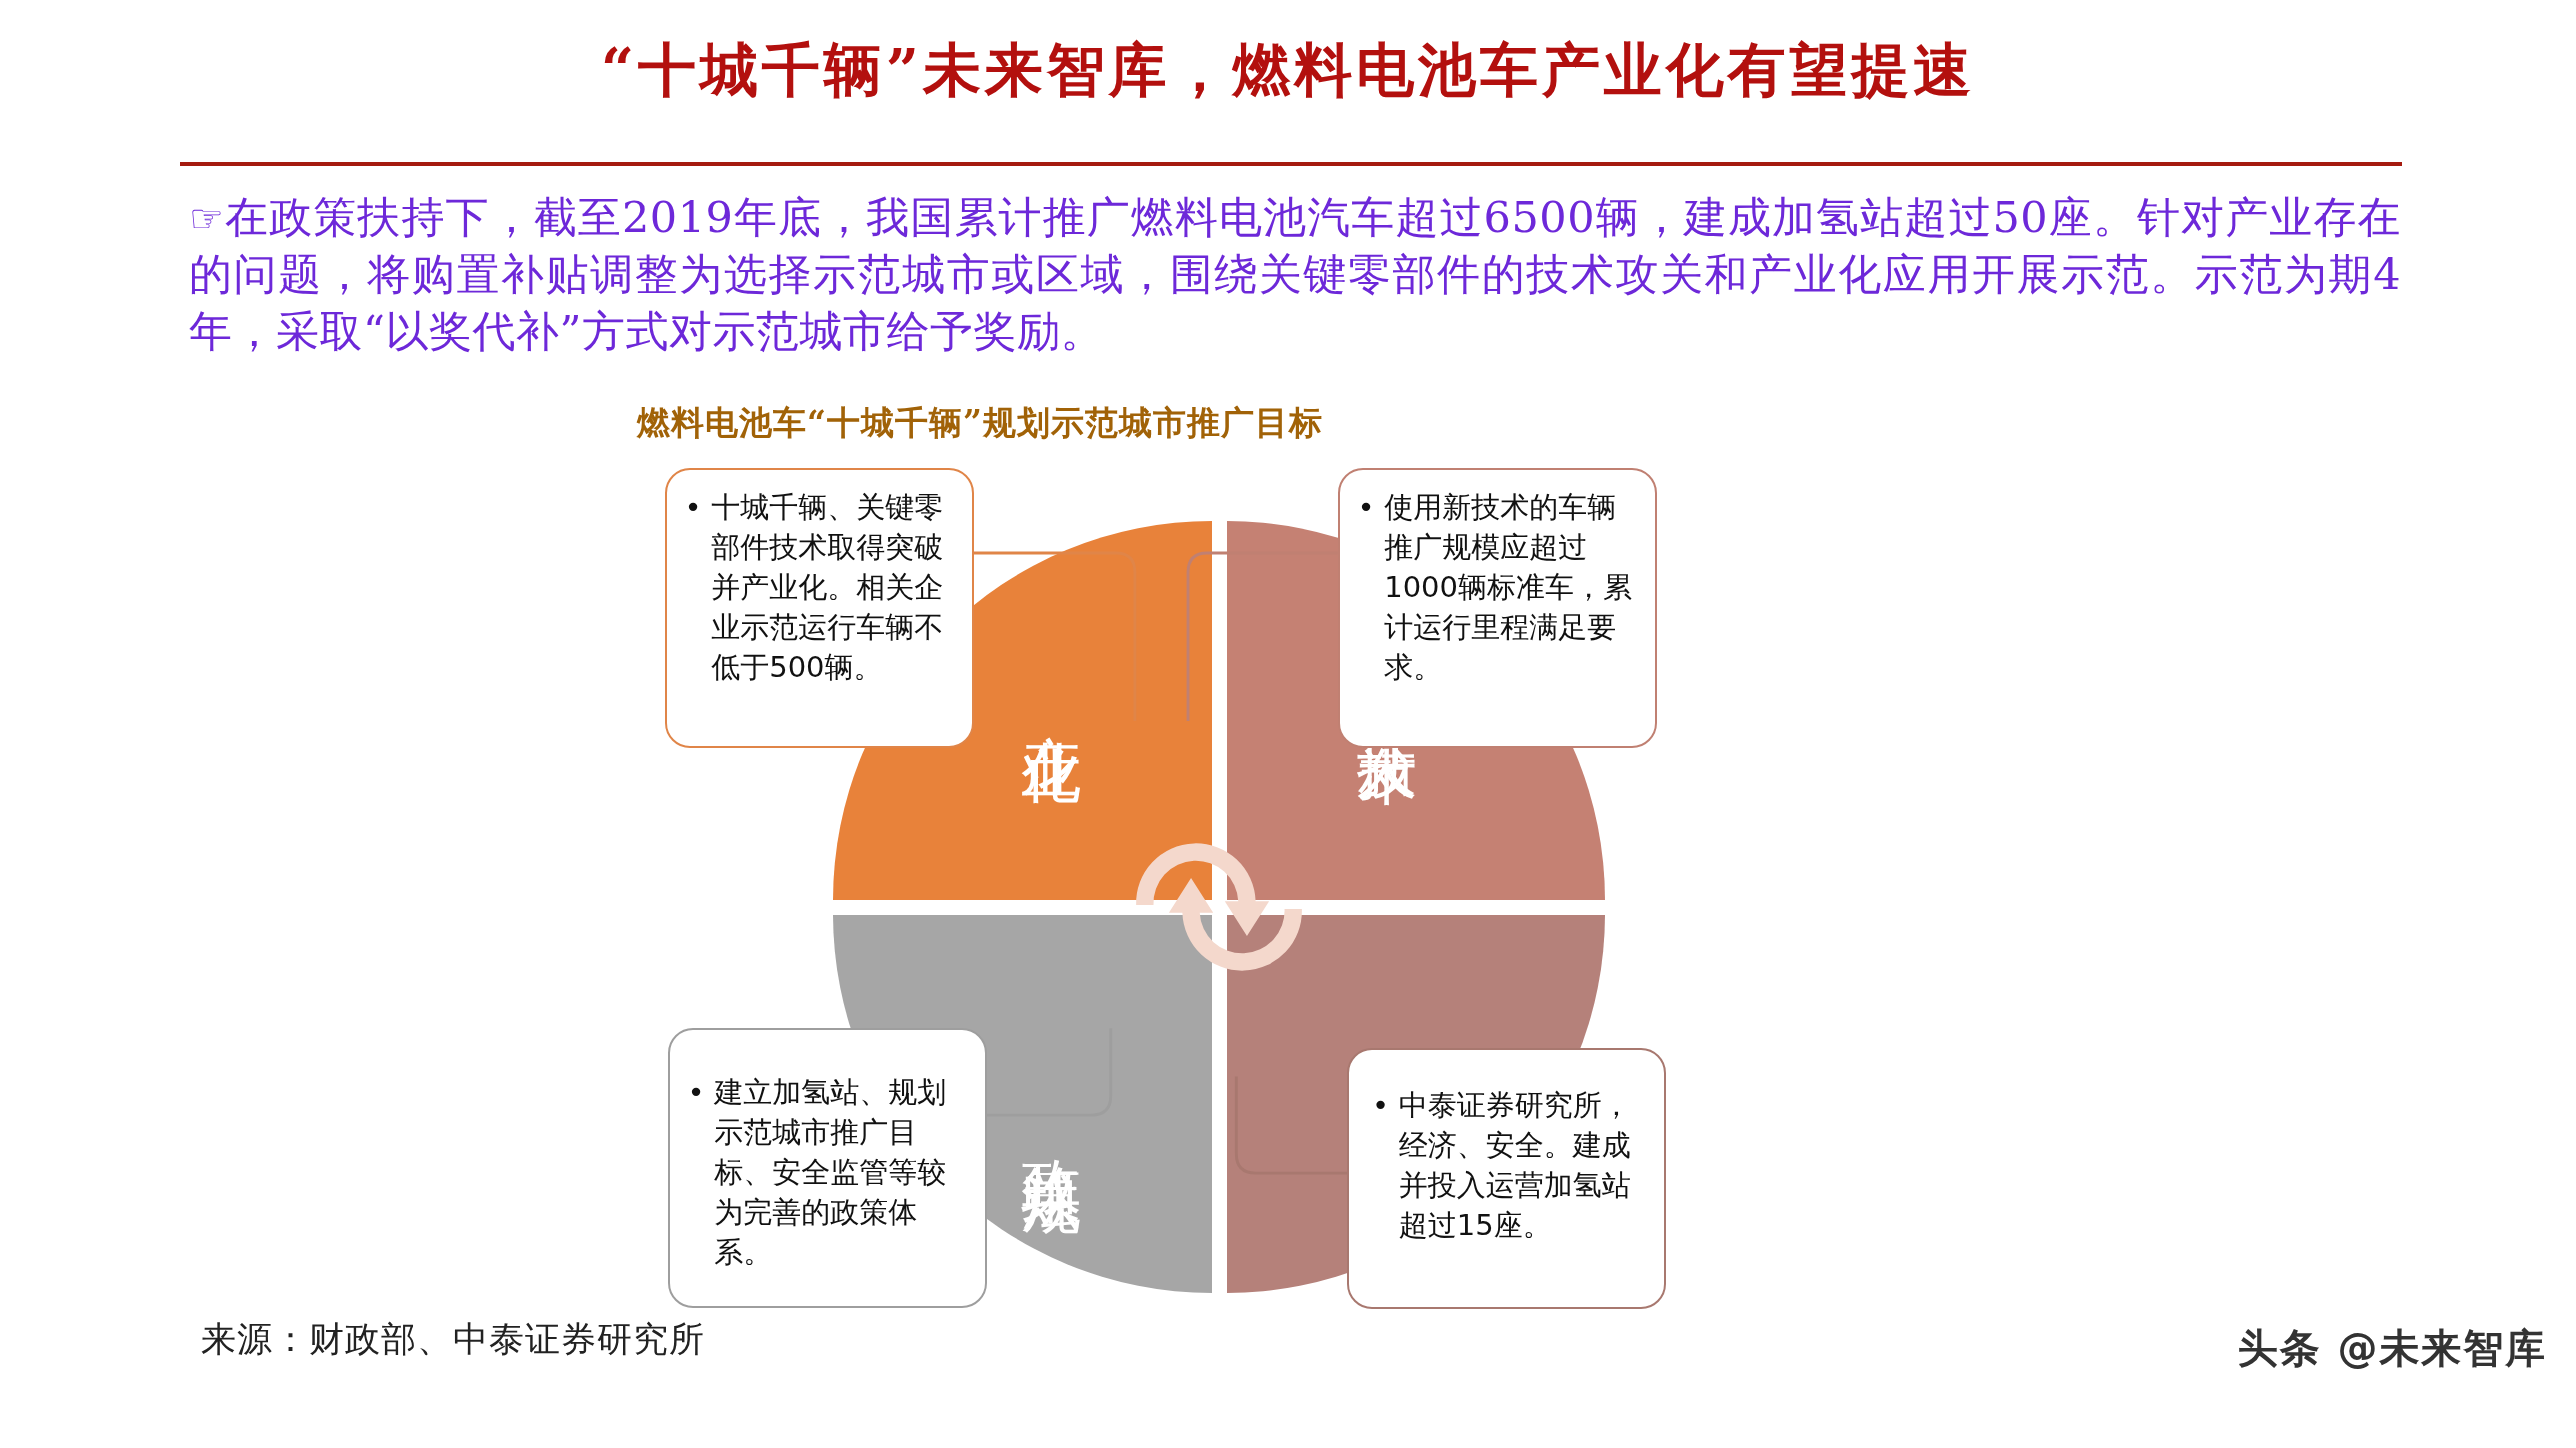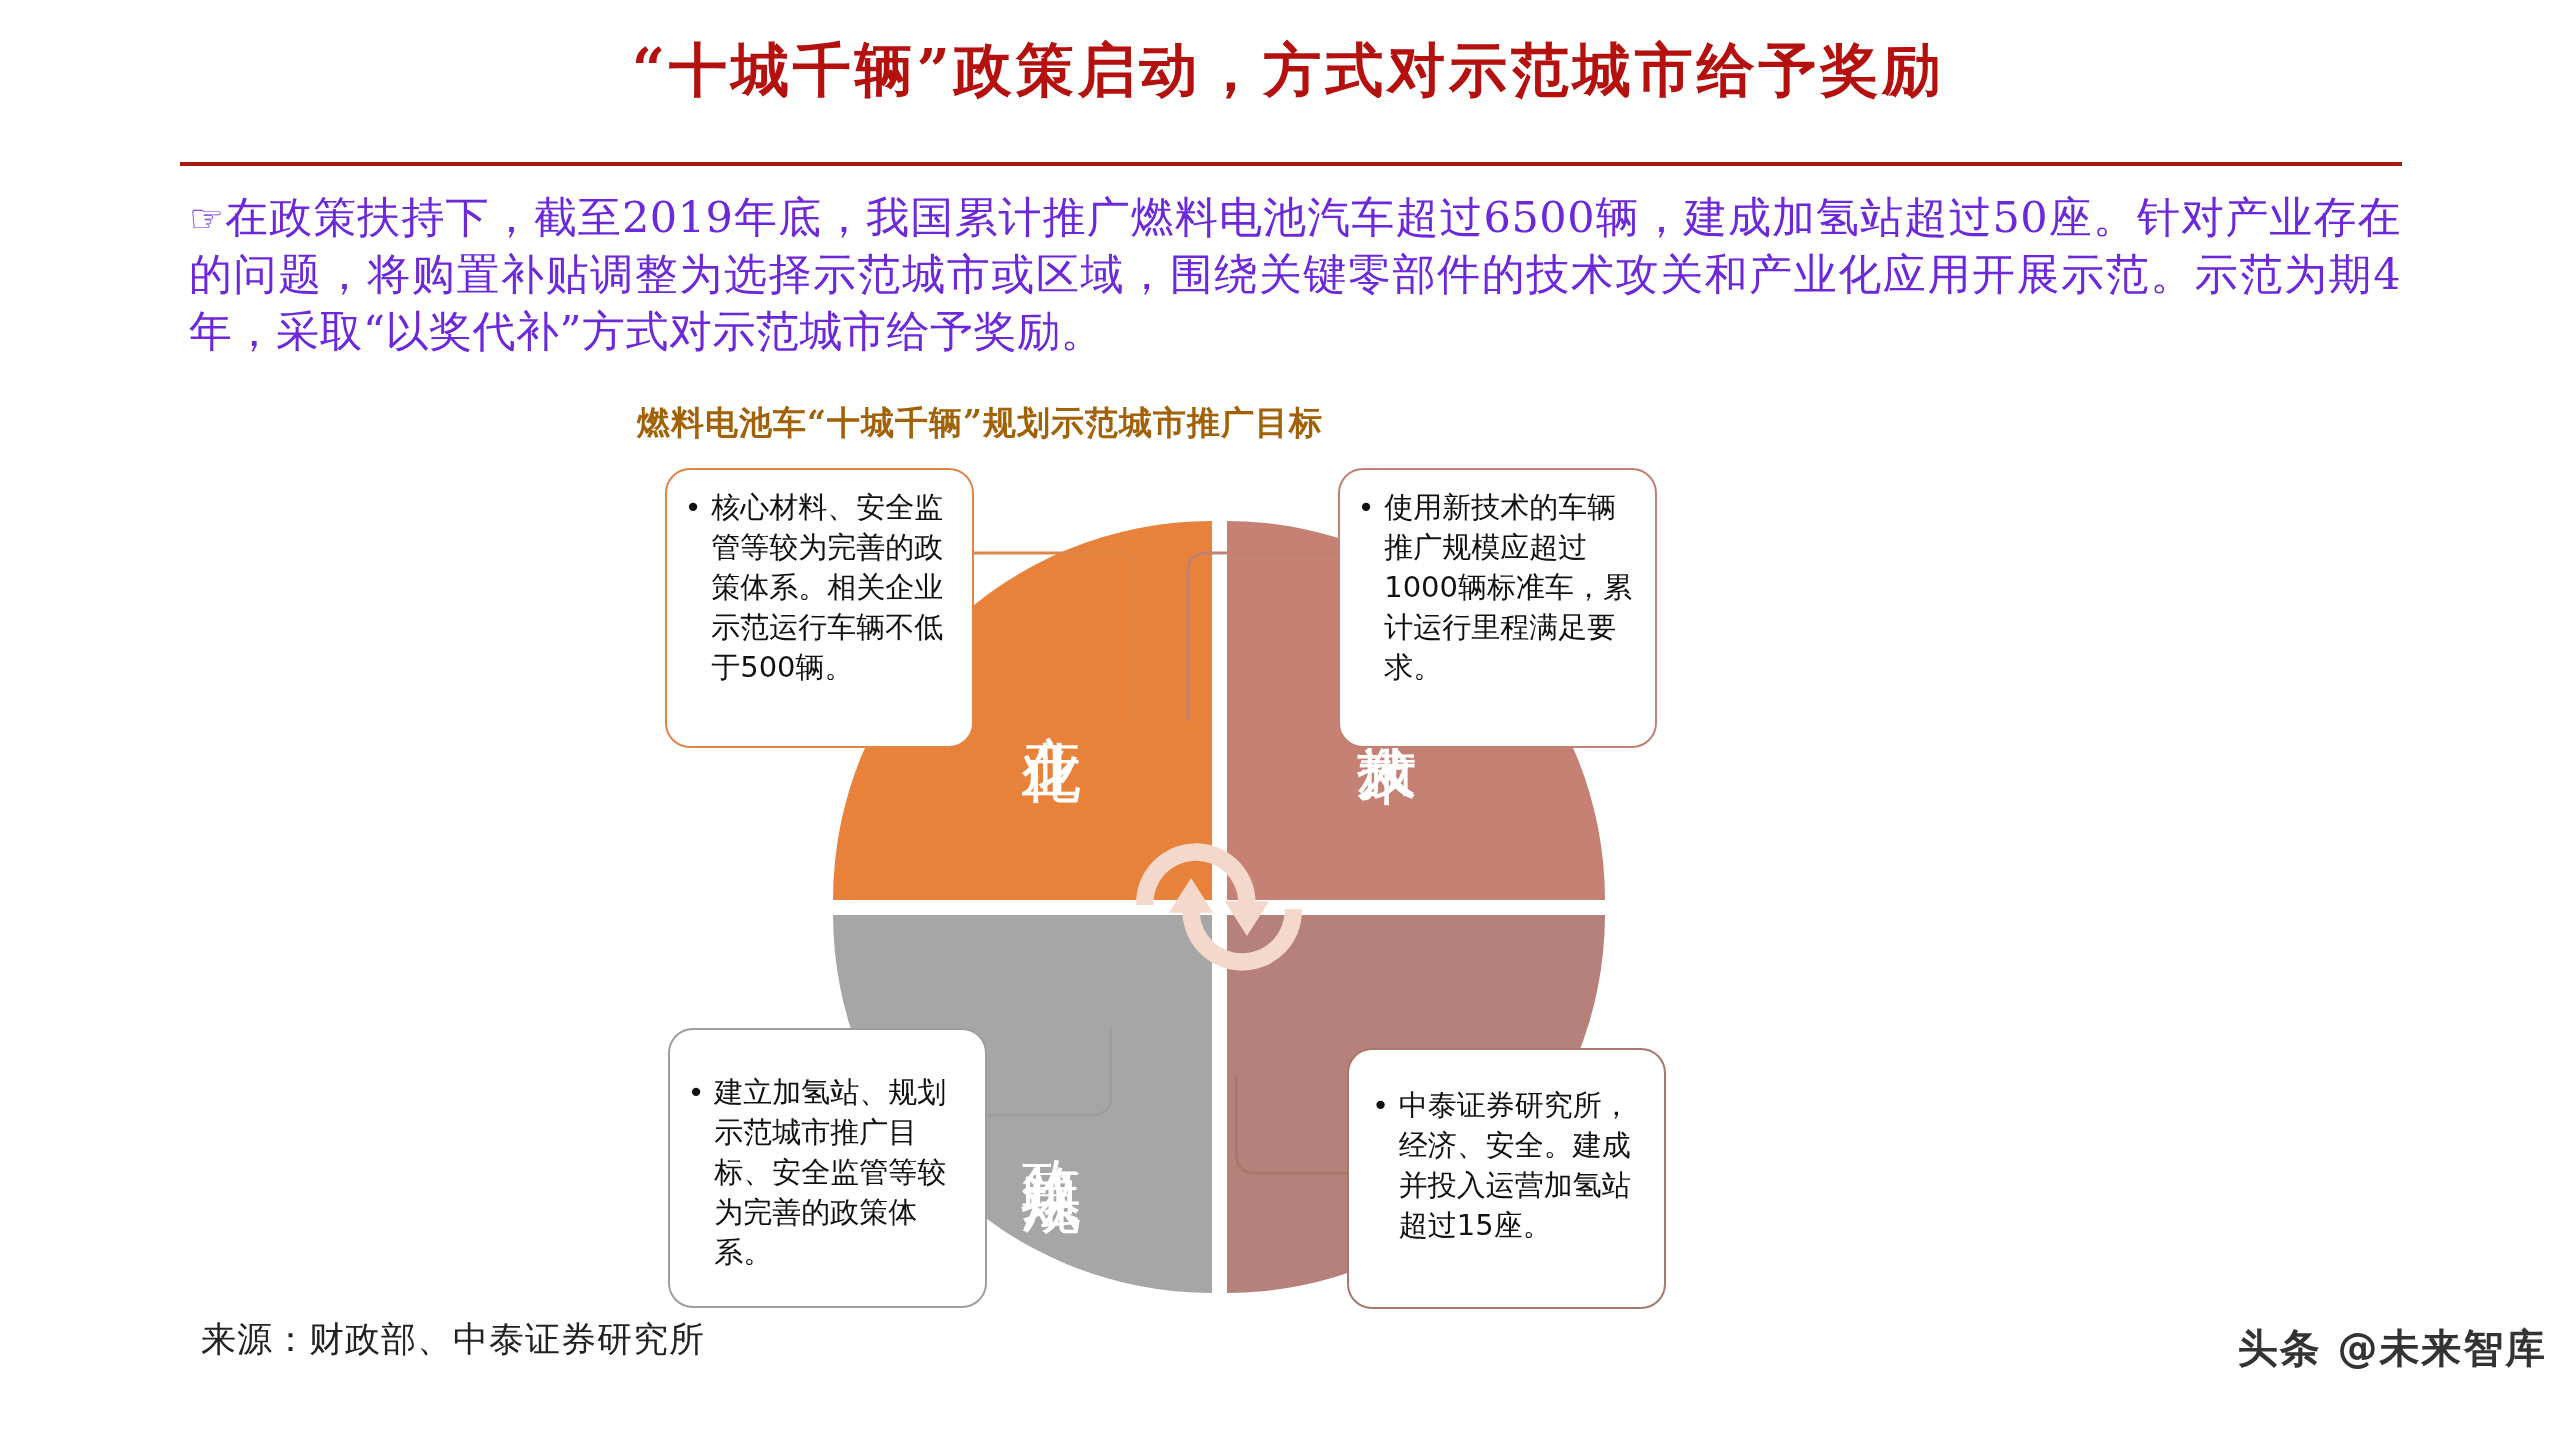--- a/index.html
+++ b/index.html
@@ -96,21 +96,21 @@
     position:absolute;right:29px;top:1321px;
     font-family:"DejaVu Sans","Liberation Sans",sans-serif;
     font-size:40px;font-weight:bold;color:#222;
     letter-spacing:1.9px;white-space:nowrap;opacity:.92;
   }
 </style>
 </head>
 <body>
 
 <div id="title-block">
-  <div id="page-title">“十城千辆”政策启动，方式对示范城市给予奖励</div>
+  <div id="page-title">“十城千辆”未来智库，燃料电池车产业化有望提速</div>
 </div>
 <div id="title-rule"></div>
 
 <div id="body-para"><span class="hand">☞</span><span>在政策扶持下，截至2019年底，我国累计推广燃料电池汽车超过6500辆，建成加氢站超过50座。针对产业存在的问题，将购置补贴调整为选择示范城市或区域，围绕关键零部件的技术攻关和产业化应用开展示范。示范为期4年，采取“以奖代补”方式对示范城市给予奖励。</span></div>
 
 <div id="chart-subtitle">燃料电池车“十城千辆”规划示范城市推广目标</div>
 
 <div id="diagram">
 
   <svg class="connector" style="left:0;top:0;width:2576px;height:908px;" viewBox="0 0 2667 940">
@@ -154,21 +154,21 @@
 
       <g fill="#F4D8CC">
         <path d="M196,112 A62,62 0 0 1 72,116 L58,116 L81,80 L104,116 L90,116 A44,44 0 0 0 178,112 Z"></path>
       </g>
     </svg>
   </div>
 
   <div class="callout" id="callout-tl">
     <div class="inner">
       <span class="bullet">•</span>
-      <span class="ctext">核心材料、安全监管等较为完善的政策体系。相关企业示范运行车辆不低于500辆。</span>
+      <span class="ctext">十城千辆、关键零部件技术取得突破并产业化。相关企业示范运行车辆不低于500辆。</span>
     </div>
   </div>
 
   <div class="callout" id="callout-tr">
     <div class="inner">
       <span class="bullet">•</span>
       <span class="ctext">使用新技术的车辆推广规模应超过1000辆标准车，累计运行里程满足要求。</span>
     </div>
   </div>
 

